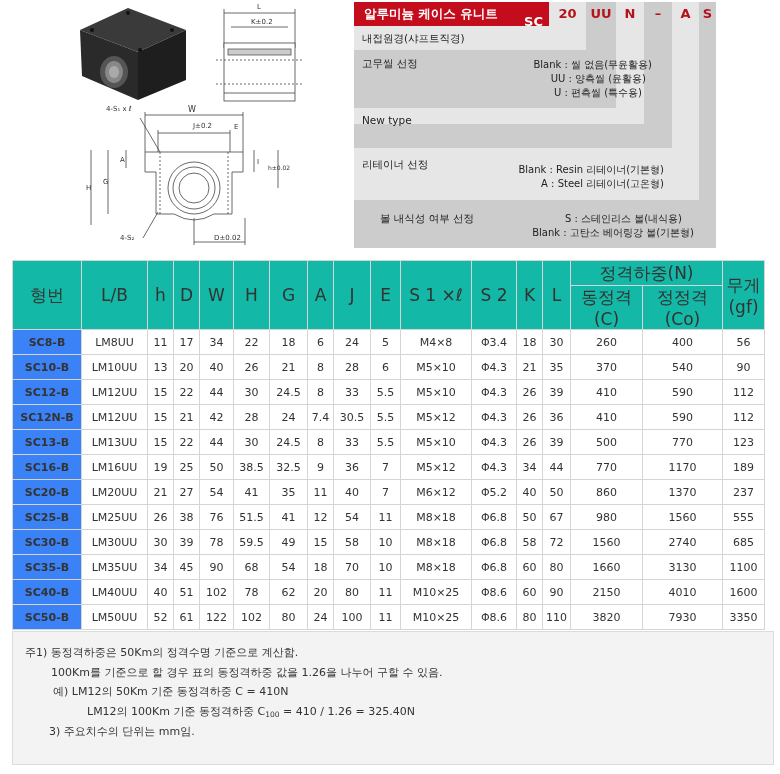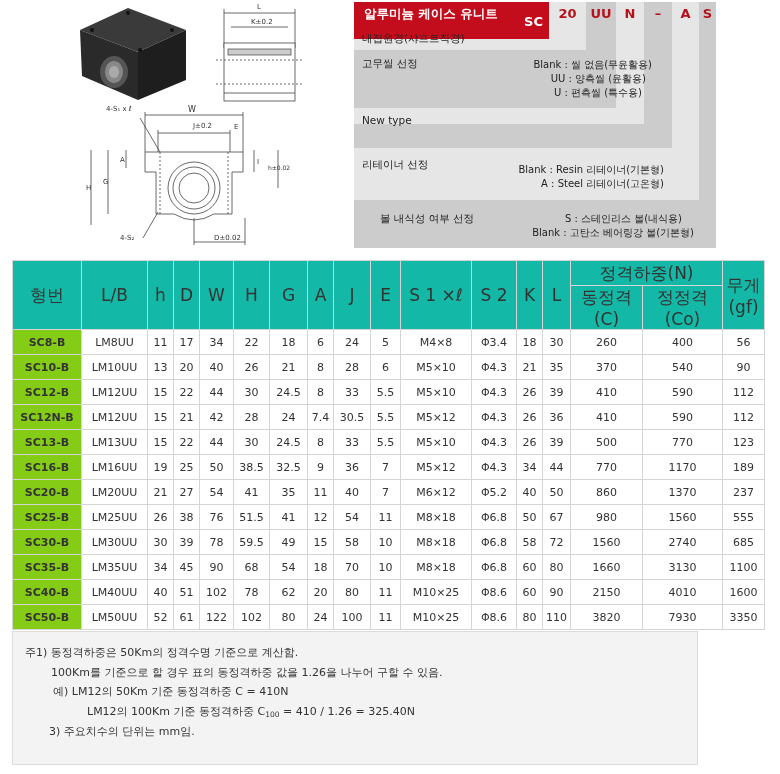--- a/index.html
+++ b/index.html
@@ -5,35 +5,35 @@
   * { box-sizing: border-box; margin: 0; padding: 0; }
   body { width: 780px; height: 774px; background: #ffffff; font-family: "DejaVu Sans", sans-serif; position: relative; overflow: hidden; color: #333; }
 
   
   .drawings { position: absolute; left: 0; top: 0; width: 350px; height: 250px; }
   .drawings svg { position: absolute; left: 0; top: 0; }
 
   
   .code { position: absolute; left: 354px; top: 2px; width: 362px; height: 246px; background: #ffffff; }
   .code .band { position: absolute; }
-  .code .titlebar { position: absolute; left: 0; top: 0; width: 195px; height: 37px; background: #c40d1c; color: #fff; font-weight: bold; font-size: 12.5px; line-height: 24px; padding-left: 10px; }
+  .code .titlebar { position: absolute; left: 0; top: 0; width: 195px; height: 24px; background: #c40d1c; color: #fff; font-weight: bold; font-size: 12.5px; line-height: 24px; padding-left: 10px; }
   .code .titlebar .sc { position: absolute; right: 6px; top: 0; font-size: 13px; margin-top: 8px; }
   .code .codecell { position: absolute; top: 0; height: 24px; line-height: 24px; text-align: center; font-weight: bold; color: #b5121b; font-size: 13px; }
   .code .lbl { position: absolute; font-size: 10.5px; color: #222; }
   .code .opt { position: absolute; font-size: 10px; color: #222; text-align: right; line-height: 14px; }
 
   
   .spec { position: absolute; left: 12px; top: 260px; border-collapse: collapse; font-family: "DejaVu Sans", sans-serif; font-size: 11px; color: #333; }
   .spec th, .spec td { border: 1px solid #d5d5d5; text-align: center; padding: 0; }
   .spec thead th { background: #14b8a6; font-weight: normal; color: #333; font-size: 17px; }
   .spec tbody td { height: 25px; background: #ffffff; }
-  .spec tbody td.model { background: #84cc16; font-weight: bold; color: #333; }
+  .spec tbody td.model { background: #3b82f6; font-weight: bold; color: #333; }
 
   
-  .notes { position: absolute; left: 12px; top: 631px; width: 686px; height: 134px; background: #f3f3f3; border: 1px solid #dcdcdc; font-size: 11px; color: #333; padding: 11px 0 0 12px; line-height: 19.5px; }
+  .notes { position: absolute; left: 12px; top: 631px; width: 762px; height: 134px; background: #f3f3f3; border: 1px solid #dcdcdc; font-size: 11px; color: #333; padding: 11px 0 0 12px; line-height: 19.5px; }
   .notes .l1 { padding-left: 0; }
   .notes .l2 { padding-left: 26px; }
   .notes .l3 { padding-left: 28px; }
   .notes .l4 { padding-left: 62px; }
   .notes .l5 { padding-left: 24px; margin-top: 2px; }
   .notes .l6 { padding-left: 24px; }
   .notes sub { font-size: 7.5px; vertical-align: baseline; position: relative; top: 2px; }
 </style>
 </head>
 <body>

